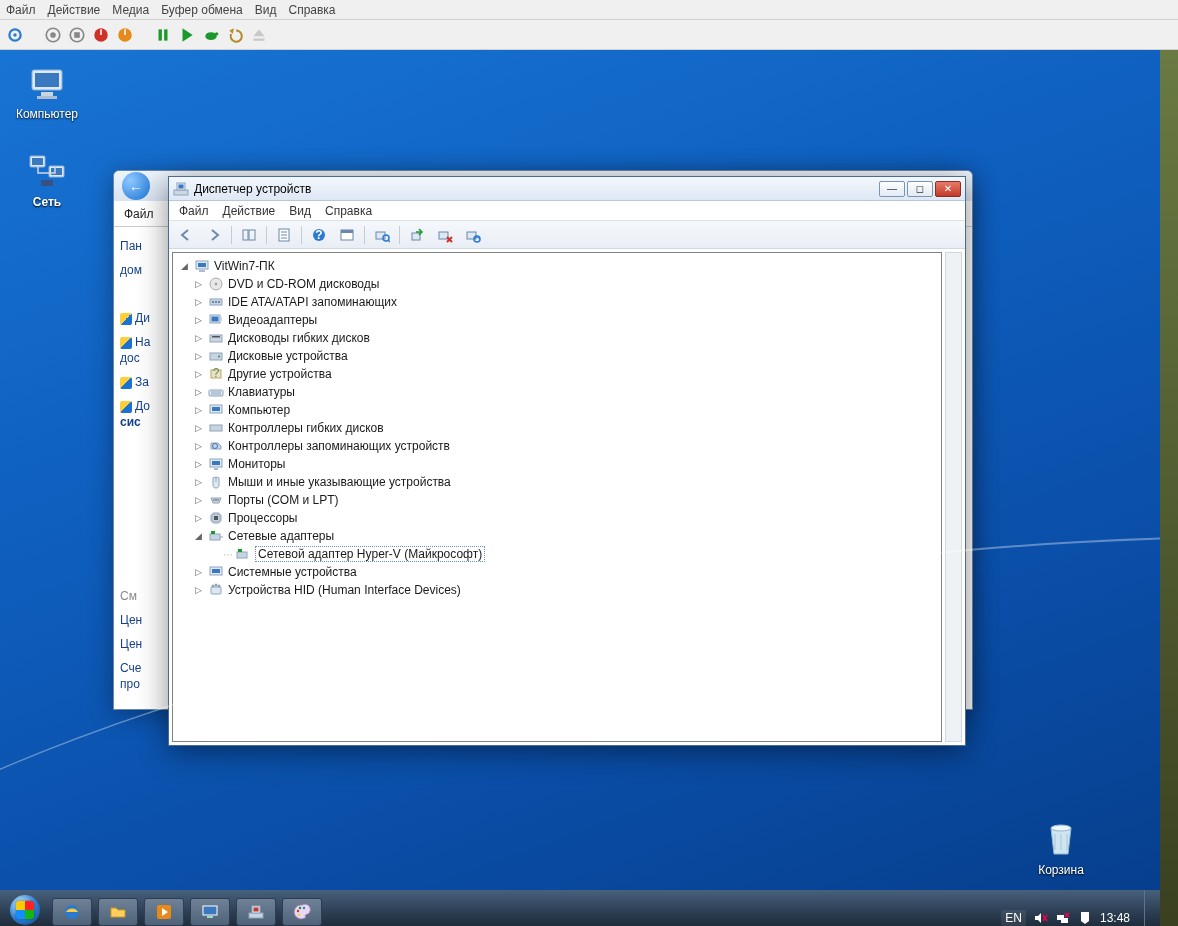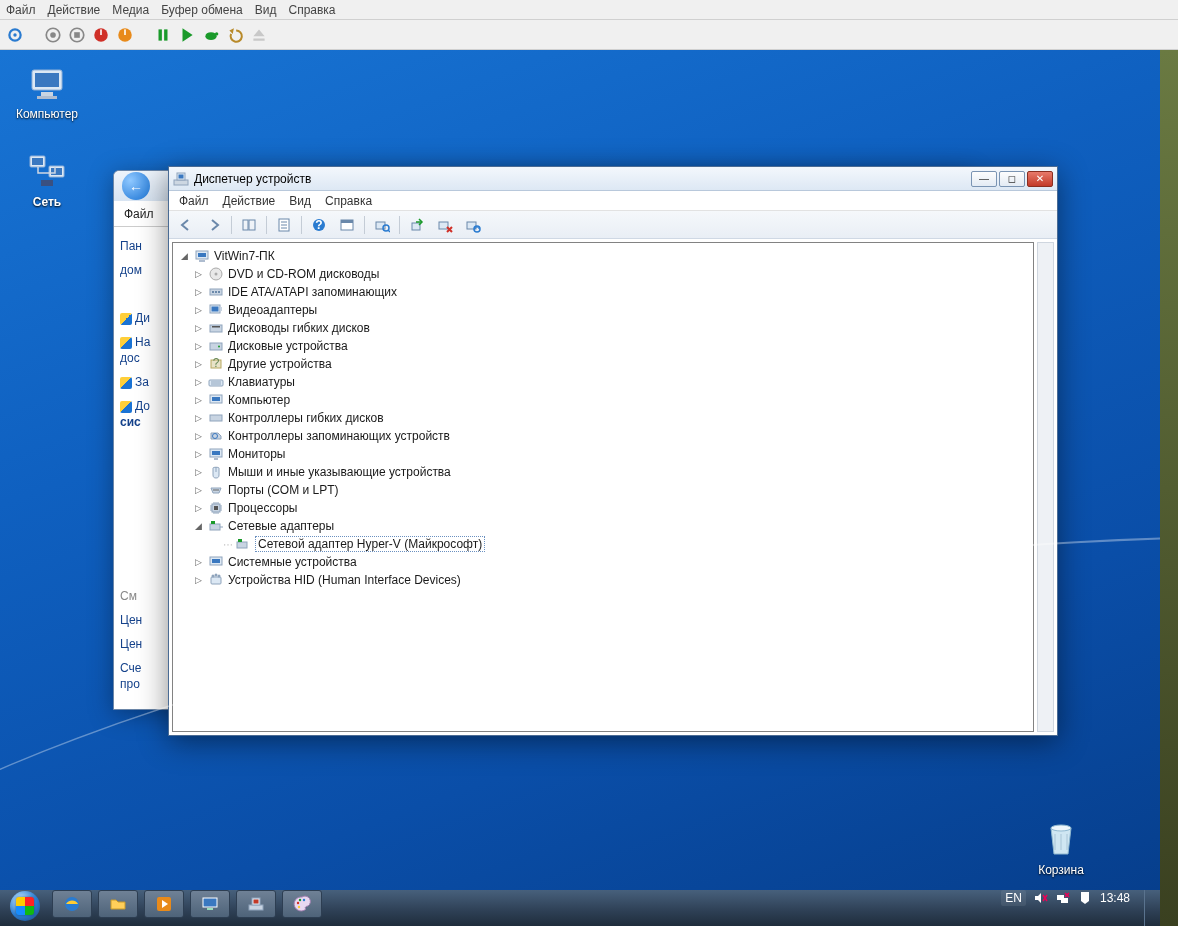--- a/index.html
+++ b/index.html
@@ -23,21 +23,21 @@
   .nav-back { width:28px; height:28px; border-radius:50%; background: radial-gradient(circle at 30% 30%, #8fc8ff, #1a73d4); display:flex; align-items:center;justify-content:center; color:#fff; font-size:14px;}
   .cp-body { display:flex; height:calc(100% - 60px); }
   .cp-tabs { height:26px; border-bottom:1px solid #ccc; display:flex; align-items:center; padding-left:10px; font-size:12px; color:#222;}
   .cp-side { width:64px; padding:12px 6px; color:#15428b; font-size:12px;}
   .cp-side div { margin-bottom:10px; white-space:nowrap; overflow:hidden;}
   .cp-side .shield { display:inline-block; width:12px;height:12px; background: linear-gradient(135deg,#ffcf3a 50%,#1a73d4 50%); border-radius:2px; margin-right:3px; vertical-align:middle;}
   .cp-main-hidden { flex:1; }
   .cp-search { position:absolute; right:6px; top:32px; width:20px; height:20px; border:1px solid #9db7d3; border-radius:3px; background:#fff; display:flex;align-items:center;justify-content:center; color:#3a78c0;}
 
   
-  .dm-window { position:absolute; left:168px; top:116px; width:890px; height:570px; background:#fff; border:1px solid #4a6b94; box-shadow:0 6px 28px rgba(0,0,0,0.45); }
+  .dm-window { position:absolute; left:168px; top:126px; width:798px; height:570px; background:#fff; border:1px solid #4a6b94; box-shadow:0 6px 28px rgba(0,0,0,0.45); }
   .dm-title { height:24px; background:linear-gradient(#f3f7fc,#dde8f4); display:flex; align-items:center; padding:0 4px; border-bottom:1px solid #b8c8db;}
   .dm-title .ic { width:16px;height:16px; margin-right:5px;}
   .dm-title .spacer { flex:1; }
   .winbtn { width:26px; height:16px; border:1px solid #7a94b3; margin-left:2px; display:flex;align-items:center;justify-content:center; background:linear-gradient(#fdfdfd,#e3ebf4); font-size:10px; color:#333; border-radius:2px;}
   .winbtn.close { background:linear-gradient(#e87a6a,#c23a28); color:#fff; border-color:#8a2e20;}
   .dm-menu { height:20px; display:flex; align-items:center; gap:14px; padding:0 10px; color:#333; border-bottom:1px solid #e2e2e2;}
   .dm-toolbar { height:28px; display:flex; align-items:center; gap:6px; padding:0 6px; background:linear-gradient(#f5f8fb,#e9eef5); border-bottom:1px solid #cfd8e4;}
   .dm-toolbar .sep { width:1px; height:18px; background:#c4ccd6;}
   .tbtn { width:22px;height:22px; display:flex;align-items:center;justify-content:center; border-radius:2px;}
   .tbtn svg { width:16px;height:16px; }
@@ -48,21 +48,21 @@
   .node { display:flex; align-items:center; height:18px; padding-left:4px; color:#1a1a1a; white-space:nowrap;}
   .node .tw { width:11px; height:11px; margin-right:2px; display:flex;align-items:center;justify-content:center; color:#666; font-size:9px;}
   .node .nic { width:16px;height:16px; margin:0 4px 0 2px; display:flex;align-items:center;justify-content:center;}
   .node .lbl { }
   .node.d1 { padding-left: 18px; }
   .node.d2 { padding-left: 48px; }
   .node.sel .lbl { background:#fff; border:1px dotted #6a90c0; padding:0 2px; }
   .node .dots { color:#bbb; letter-spacing:-2px; margin-right:2px; font-size:10px;}
 
   
-  .taskbar { position:absolute; left:0; bottom:0; right:0; height:36px; background:linear-gradient(#47607c,#2d3f54 60%,#1f2d3c); display:flex; align-items:flex-start; padding:0 4px;}
+  .taskbar { position:absolute; left:0; bottom:0; right:0; height:36px; background:linear-gradient(#47607c,#2d3f54 60%,#1f2d3c); display:flex; align-items:flex-end; padding:0 4px;}
   .start { width:42px;height:32px; border-radius:16px; display:flex;align-items:center;justify-content:center; }
   .start-orb { width:30px;height:30px; border-radius:50%; background:radial-gradient(circle at 35% 30%, #bfe5ff, #2a7bd0 55%, #173f70); position:relative; }
   .start-orb::after{content:"";position:absolute;inset:6px;background:
      conic-gradient(#e33 0 25%, #3a3 0 50%, #38d 0 75%, #fc3 0 100%); filter:saturate(1.4) drop-shadow(0 0 1px #0006); border-radius:3px; transform:rotate(0deg);}
   .pin { width:40px; height:28px; margin-left:6px; border-radius:3px; background:linear-gradient(#6f8196,#4e6379); border:1px solid #2d3e52; display:flex;align-items:center;justify-content:center;}
   .sys { margin-left:auto; display:flex; align-items:center; gap:8px; color:#fff; padding-right:8px; font-size:12px;}
   .sys .lang { background:rgba(255,255,255,0.08); padding:1px 4px; border-radius:2px;}
   .showdesk { width:12px; height:36px; border-left:1px solid #5a738e; margin-left:6px;}
 
   

